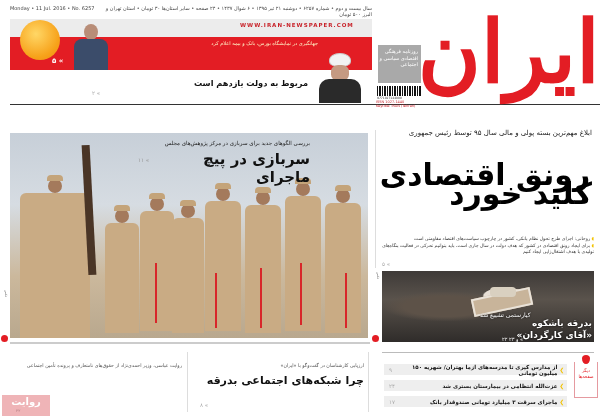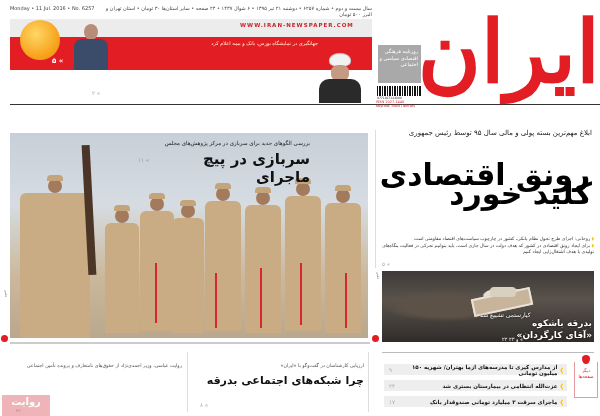--- a/index.html
+++ b/index.html
@@ -122,20 +122,21 @@
 <div class="abs banner-title">تخلف چندمیلیارد دلاری دولت قبل در سپرده‌گذاری خارجی</div>
 <div class="abs banner-page">۵ «</div>
 
 <div class="abs sub-story"></div>
 <div class="abs cleric">
     <div class="turban"></div>
     <div class="face"></div>
     <div class="robe"></div>
   </div>
 <div class="abs sub-title">
+  <div>مربوط به دولت یازدهم است</div>
 </div>
 <div class="abs sub-page">۲ «</div>
 <div class="abs rule-top"></div>
 
 <div class="abs masthead-logo">ایران</div>
 <div class="abs tagline-box">روزنامه فرهنگی اقتصادی سیاسی و اجتماعی</div>
 <div class="abs barcode"></div>
 <div class="abs barcode-num">9771027144000</div>
 <div class="abs issn">
   <div>ISSN 1027-1440</div>

